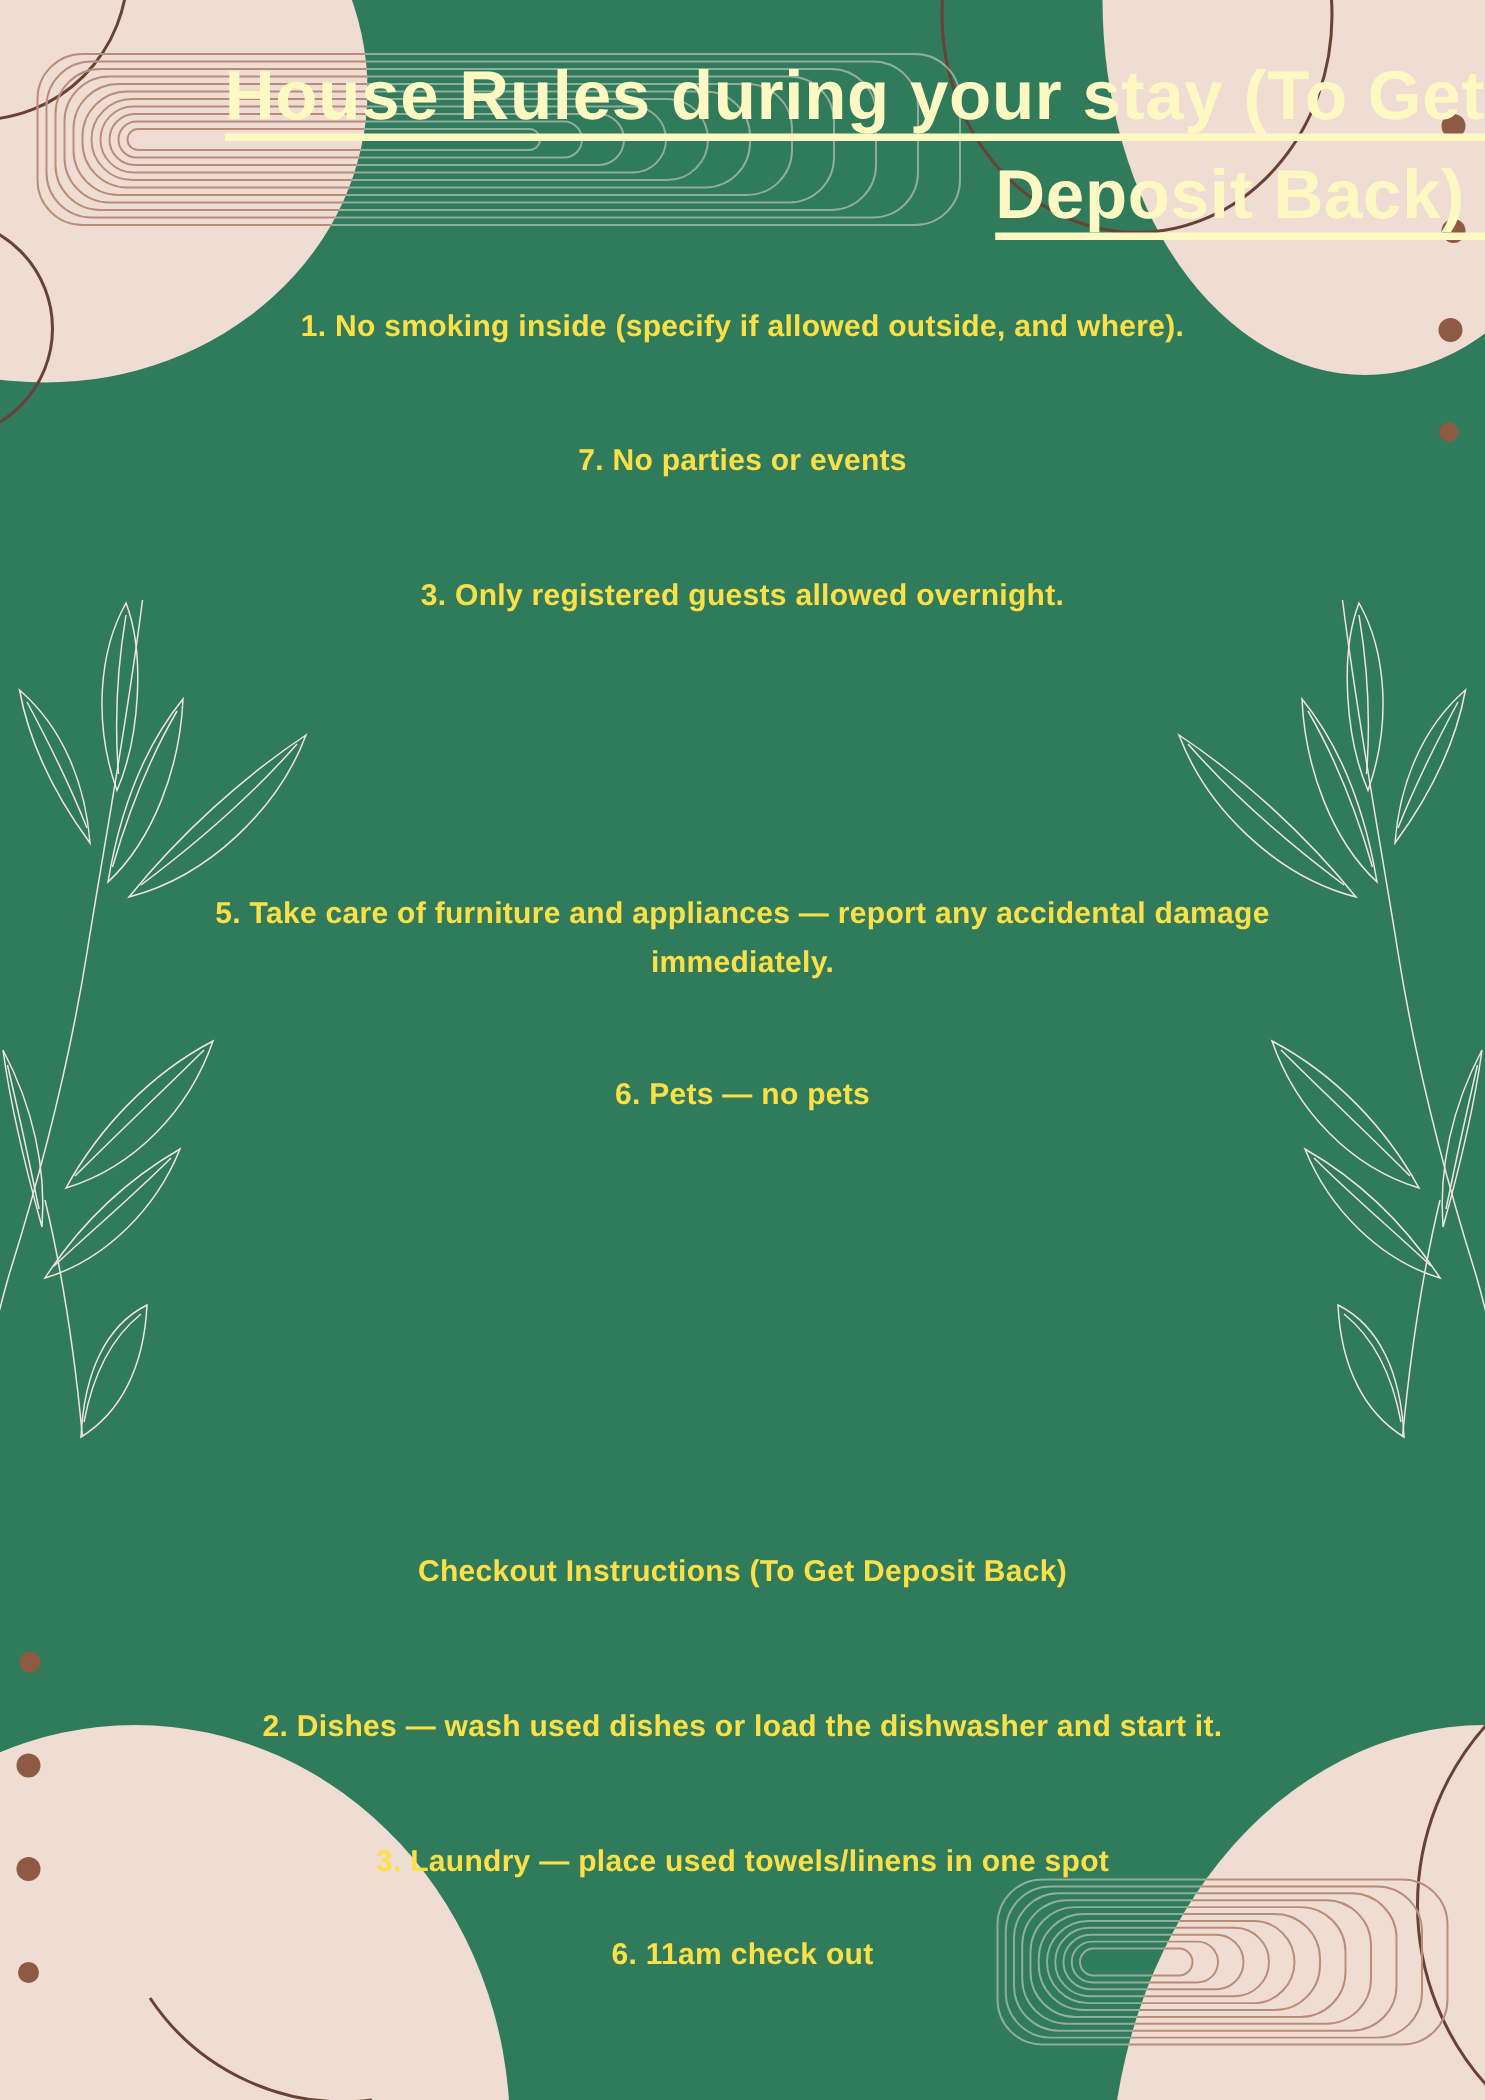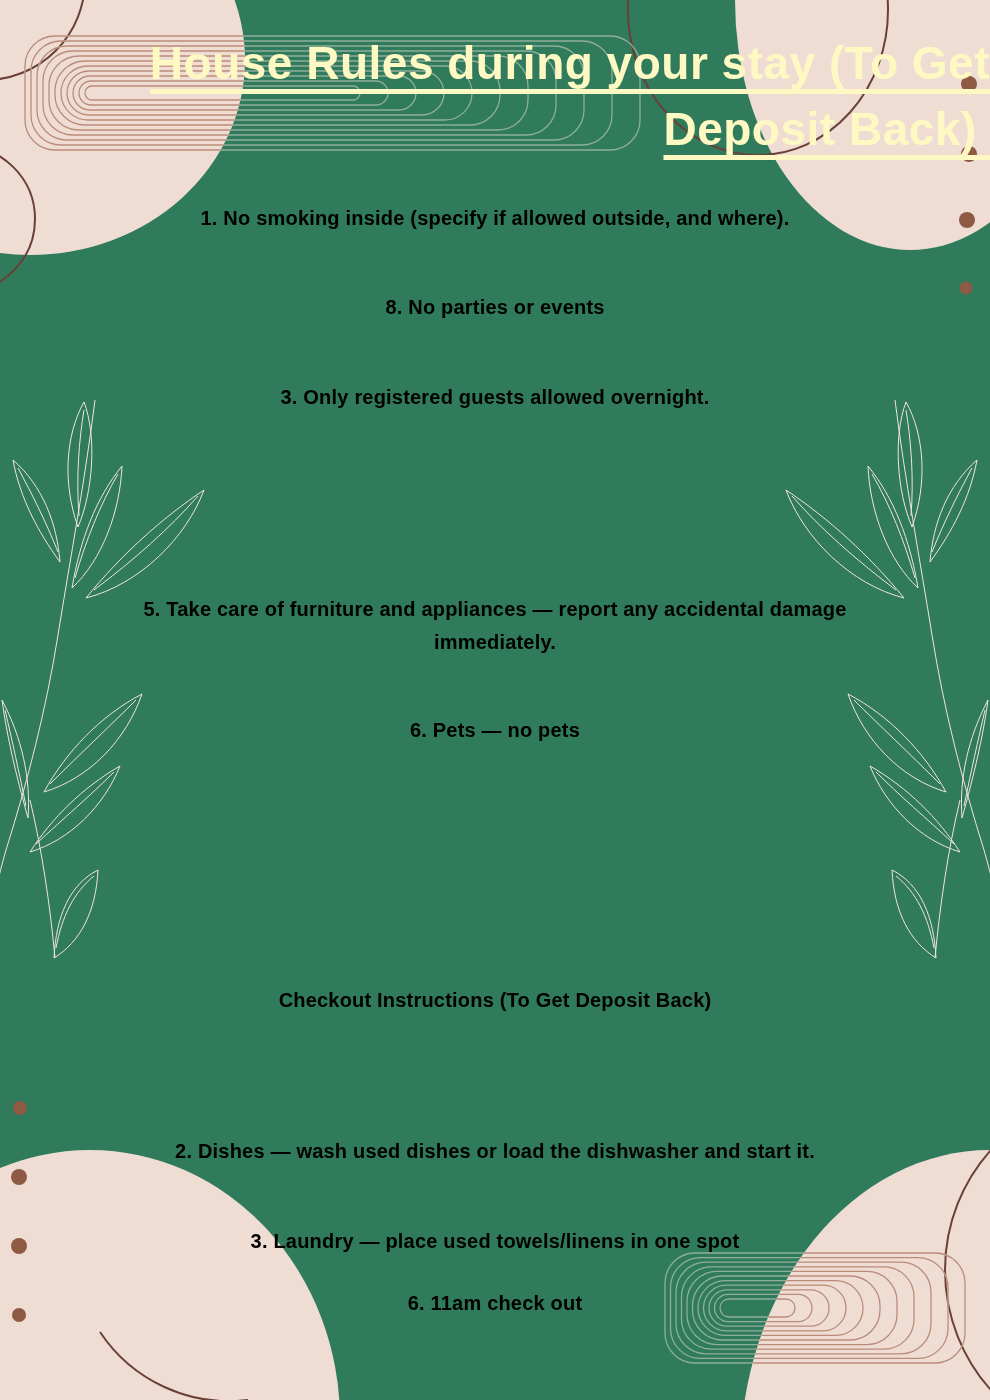--- a/index.html
+++ b/index.html
@@ -23,21 +23,21 @@
     font-size:46px;line-height:66px;font-weight:700;letter-spacing:0.5px;
   }
   .title .tline{
     display:block;
     text-decoration:underline;
     text-decoration-thickness:4.5px;
     text-underline-offset:10px;
   }
   .rule{
     position:absolute;left:0;width:100%;z-index:2;
-    text-align:center;color:#000000;
+    text-align:center;color:#fde047;
     font-size:20px;line-height:33px;font-weight:700;letter-spacing:0.2px;
     white-space:pre-line;
   }
 </style>
 </head>
 <body>
 
 <div class="poster">
 
   <svg class="decor" width="990" height="1400" viewBox="0 0 990 1400" aria-hidden="true">
@@ -130,24 +130,24 @@
       <circle class="dot" cx="19" cy="1315" r="7"></circle>
     </g>
   </svg>
 
   <h1 class="title">
     <span class="tline">House Rules during your stay (To Get</span>
     <span class="tline">Deposit Back)&nbsp;</span>
   </h1>
 
   <div class="rule" style="top:202px">1. No smoking inside (specify if allowed outside, and where).</div>
-  <div class="rule" style="top:291px">8. No parties or events</div>
+  <div class="rule" style="top:291px">7. No parties or events</div>
   <div class="rule" style="top:381px">3. Only registered guests allowed overnight.</div>
   <div class="rule" style="top:593px">5. Take care of furniture and appliances — report any accidental damage
 immediately.</div>
   <div class="rule" style="top:714px">6. Pets — no pets</div>
 
-  <div class="rule" style="top:984px">Checkout Instructions (To Get Deposit Back)</div>
+  <div class="rule" style="top:1032px">Checkout Instructions (To Get Deposit Back)</div>
   <div class="rule" style="top:1135px">2. Dishes — wash used dishes or load the dishwasher and start it.</div>
   <div class="rule" style="top:1225px">3. Laundry — place used towels/linens in one spot</div>
   <div class="rule" style="top:1287px">6.  11am check out</div>
 
 </div>
 
 </body></html>

